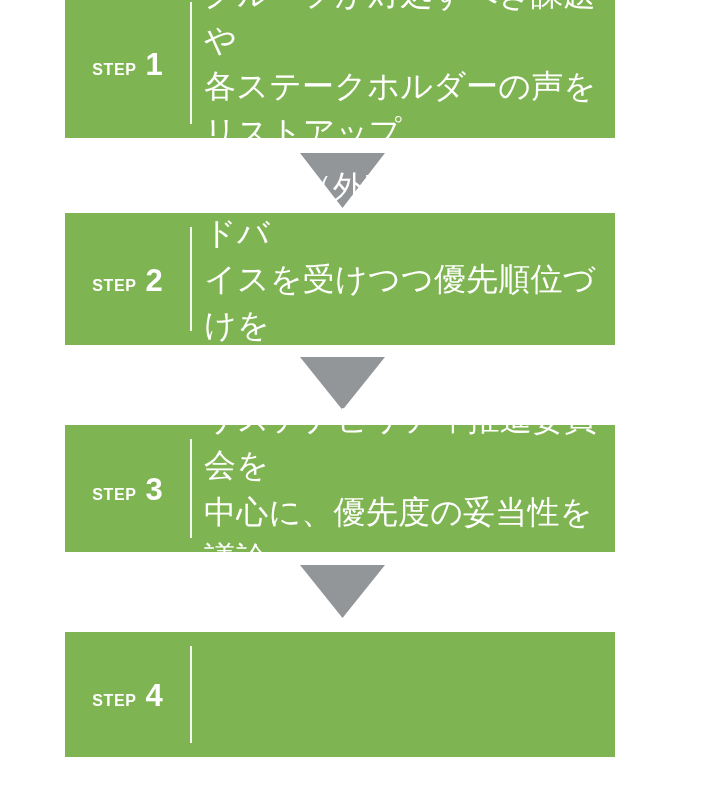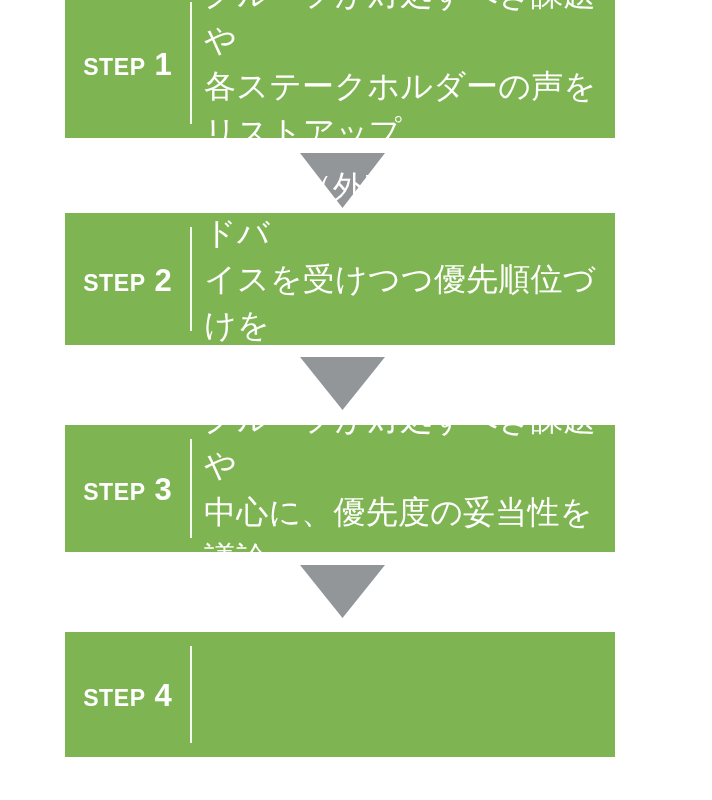--- a/index.html
+++ b/index.html
@@ -48,21 +48,21 @@
     display: flex;
     flex-direction: row;
     align-items: baseline;
     white-space: nowrap;
     transform: translateY(1px);
   }
 
   .step-word {
     color: #ffffff;
     font-weight: bold;
-    font-size: 23px;
+    font-size: 16px;
     letter-spacing: 0.6px;
     line-height: 1;
   }
 
   .step-num {
     color: #ffffff;
     font-weight: bold;
     font-size: 31px;
     line-height: 1;
     margin-left: 9px;
@@ -156,21 +156,21 @@
 
   <div class="step-box" style="top:425px; height:127px;">
     <div class="step-label-cell">
       <div class="step-label-inner">
         <span class="step-word">STEP</span>
         <span class="step-num">3</span>
       </div>
     </div>
     <div class="divider"></div>
     <div class="step-body-cell">
-      <div class="step-body-text">グループが対処すべき課題や
+      <div class="step-body-text">サステナビリティ推進委員会を
 中心に、優先度の妥当性を議論</div>
     </div>
   </div>
 
   <div class="arrow-connector" style="top:565px; height:53px;">
     <svg viewBox="0 0 85 53" width="85" height="53" aria-hidden="true">
       <polygon points="0,0 85,0 42.5,53" fill="#939699"></polygon>
     </svg>
   </div>
 

